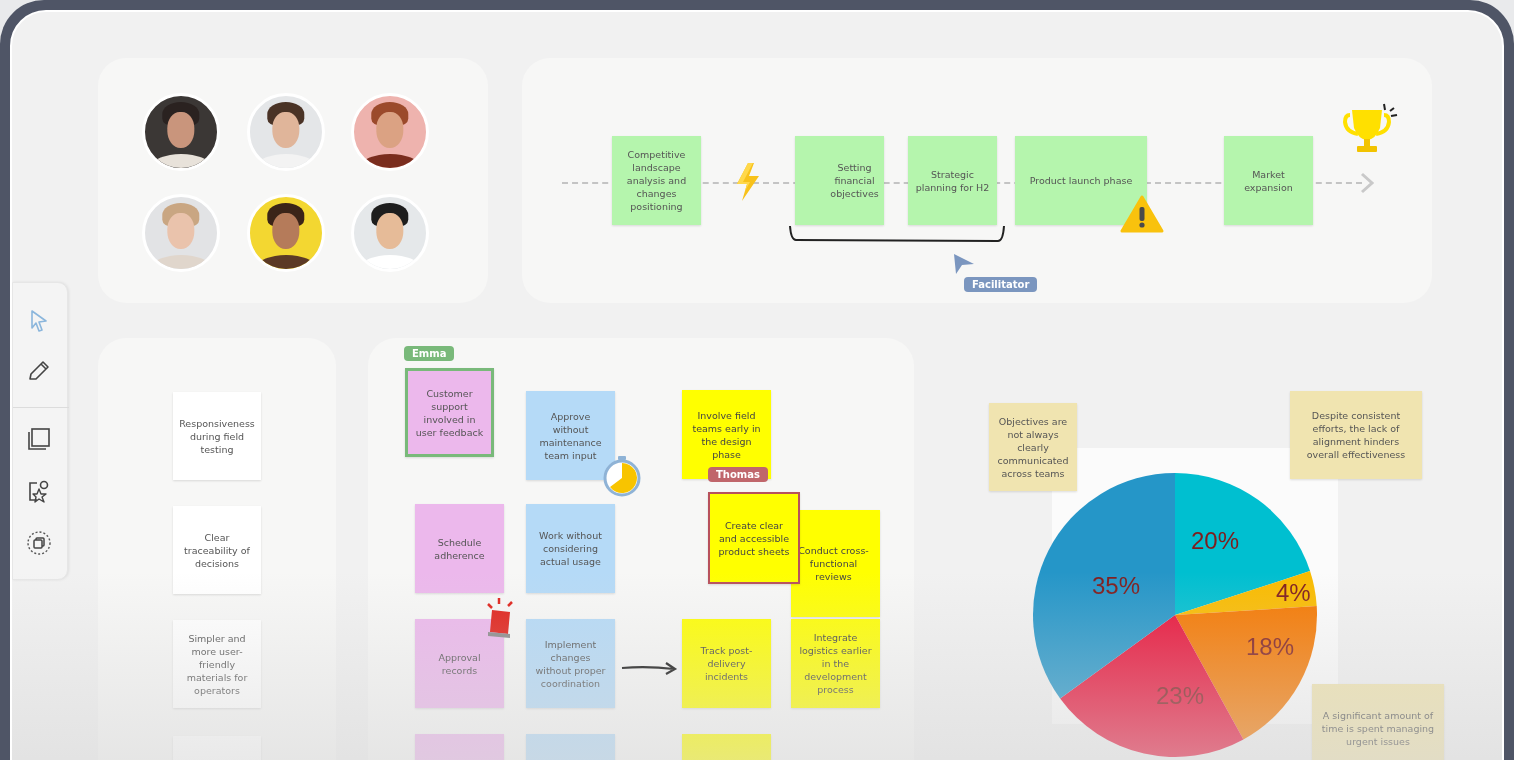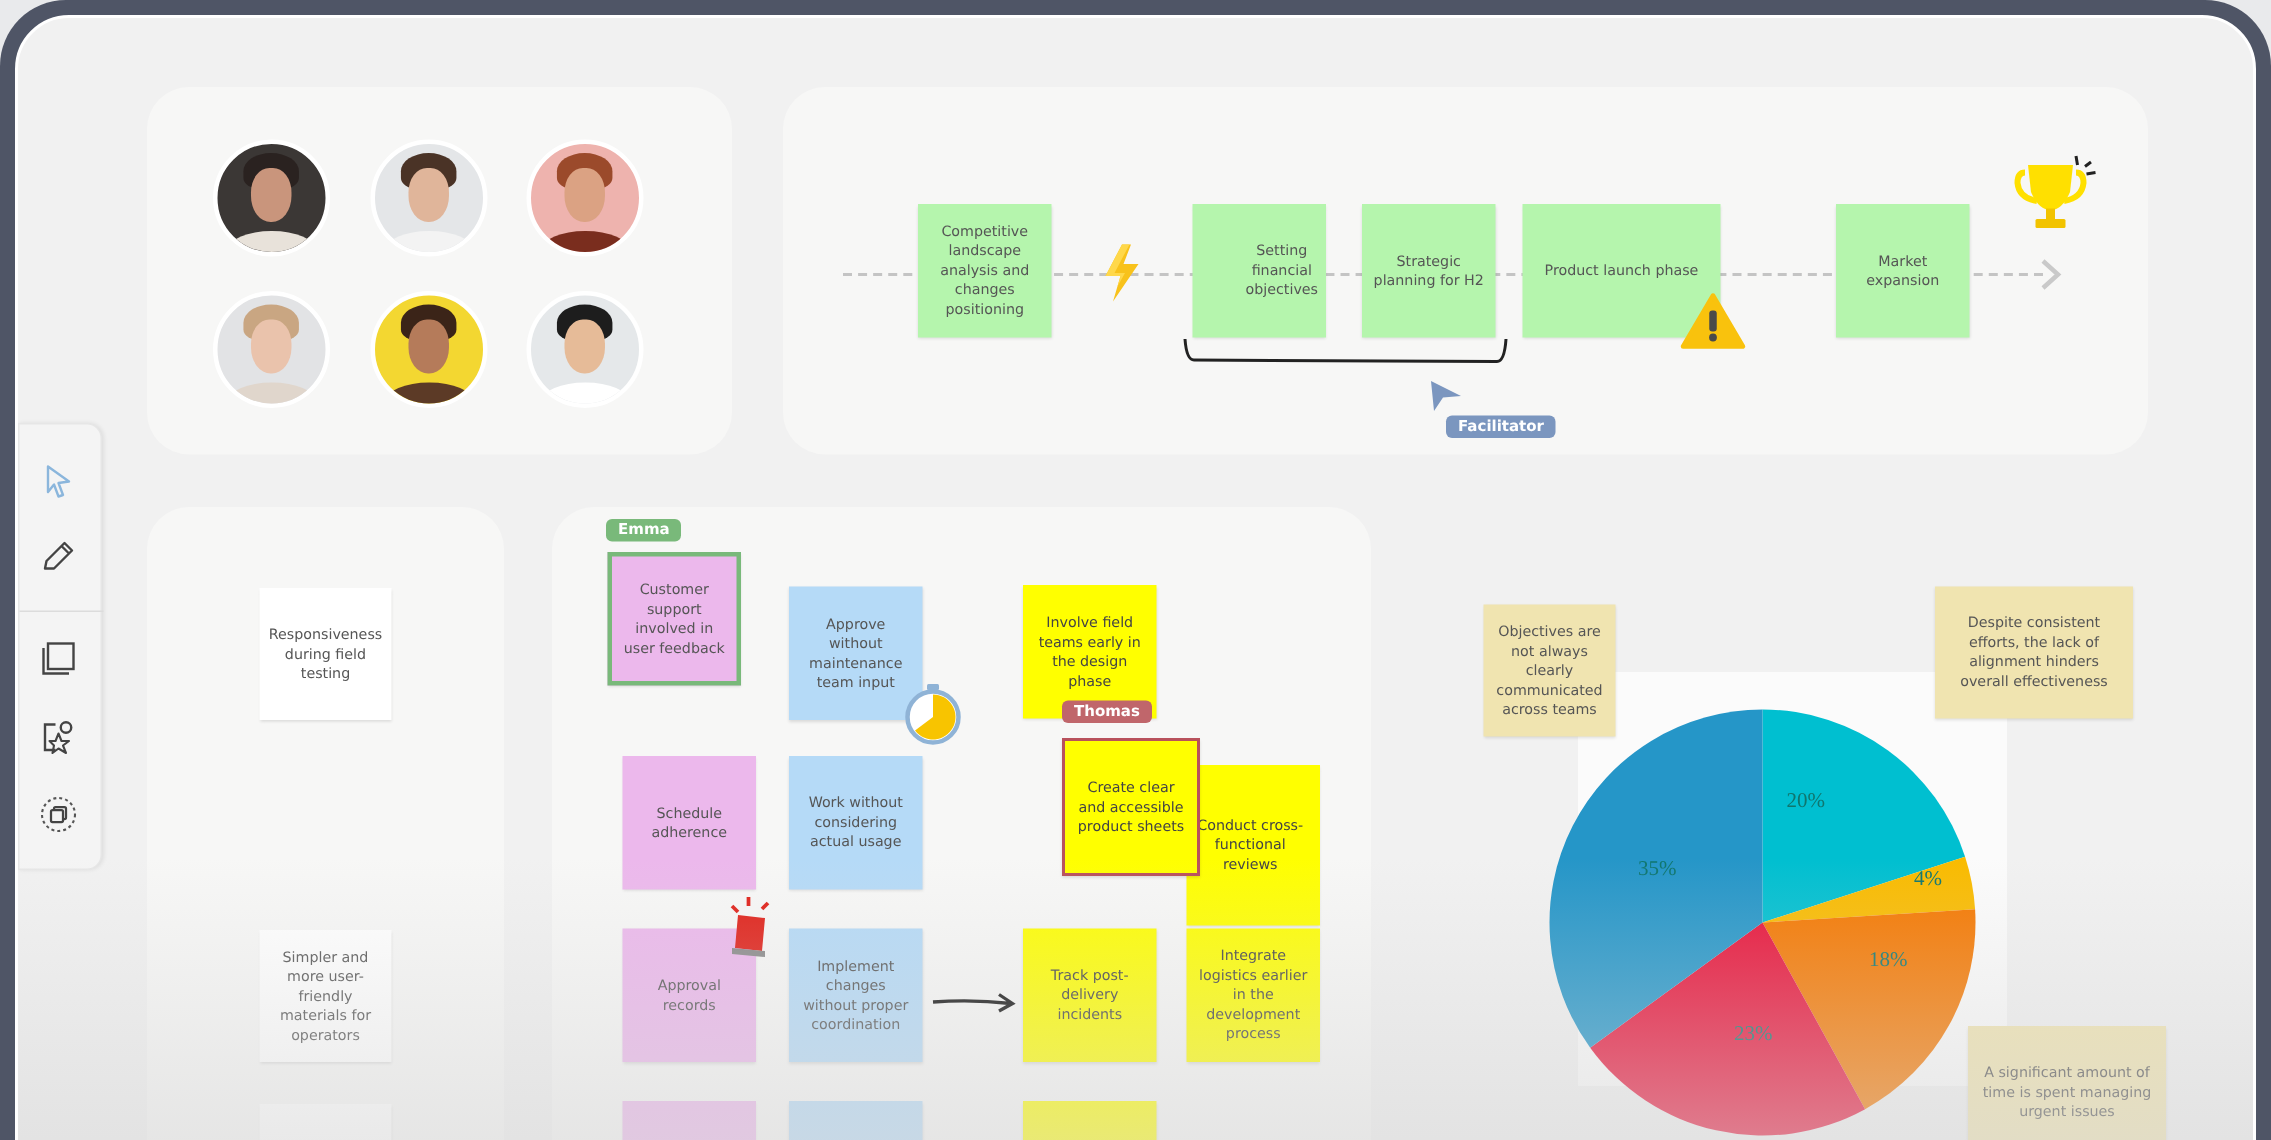--- a/index.html
+++ b/index.html
@@ -53,21 +53,21 @@
   .dash-line {
     position: absolute; height: 0; border-top: 2px dashed #c4c4c4;
   }
   .toolbar {
     position: absolute; left: 0; top: 270px; width: 56px; height: 298px;
     background: #f4f4f4; border-radius: 0 10px 10px 0;
     box-shadow: 1px 0 3px rgba(0,0,0,0.08); border: 1px solid #e6e6e6;
   }
   .tool { position: absolute; left: 12px; width: 28px; height: 28px; display: flex; align-items: center; justify-content: center; }
   .tool-divider { position: absolute; left: 0; top: 124px; width: 56px; height: 1px; background: #dcdcdc; }
-  .pie-label { position: absolute; color: #0f766e; font-family: Liberation Serif, serif; font-size: 14px; }
+  .pie-label { position: absolute; color: #7f1d1d; font-family: Liberation Sans, sans-serif; font-size: 24px; }
 </style>
 </head>
 <body>
 
 <div class="device">
   <div class="screen">
 
     <div class="panel" style="left:86px; top:46px; width:390px; height:245px;">
       <div class="avatar" id="av0" style="left: 44px; top: 35px; background: rgb(59, 55, 53);">
           <div class="body" style="background: rgb(232, 226, 218);"></div>
@@ -181,20 +181,23 @@
             <circle cx="13" cy="13" r="11" fill="none" stroke="#555" stroke-width="1.4" stroke-dasharray="2 2"></circle>
             <rect x="10" y="8" width="8" height="8" rx="1" fill="none" stroke="#444" stroke-width="1.5"></rect>
             <rect x="8" y="10" width="8" height="8" rx="1" fill="#f4f4f4" stroke="#444" stroke-width="1.5"></rect>
           </svg>
       </div>
     </div>
 
     <div class="panel" style="left:86px; top:326px; width:238px; height:460px;">
       <div class="note white" style="left:75px; top:54px; width:88px; height:88px;">
           <span>Responsiveness during field testing</span>
+        </div>
+      <div class="note white" style="left:75px; top:168px; width:88px; height:88px;">
+          <span>Clear traceability of decisions</span>
         </div>
       <div class="note white" style="left:75px; top:282px; width:88px; height:88px;">
           <span>Simpler and more user-friendly materials for operators</span>
         </div>
       <div class="note white" style="left:75px; top:398px; width:88px; height:88px;">
           <span></span>
         </div>
     </div>
 
     <div class="panel" style="left:356px; top:326px; width:546px; height:460px;">

